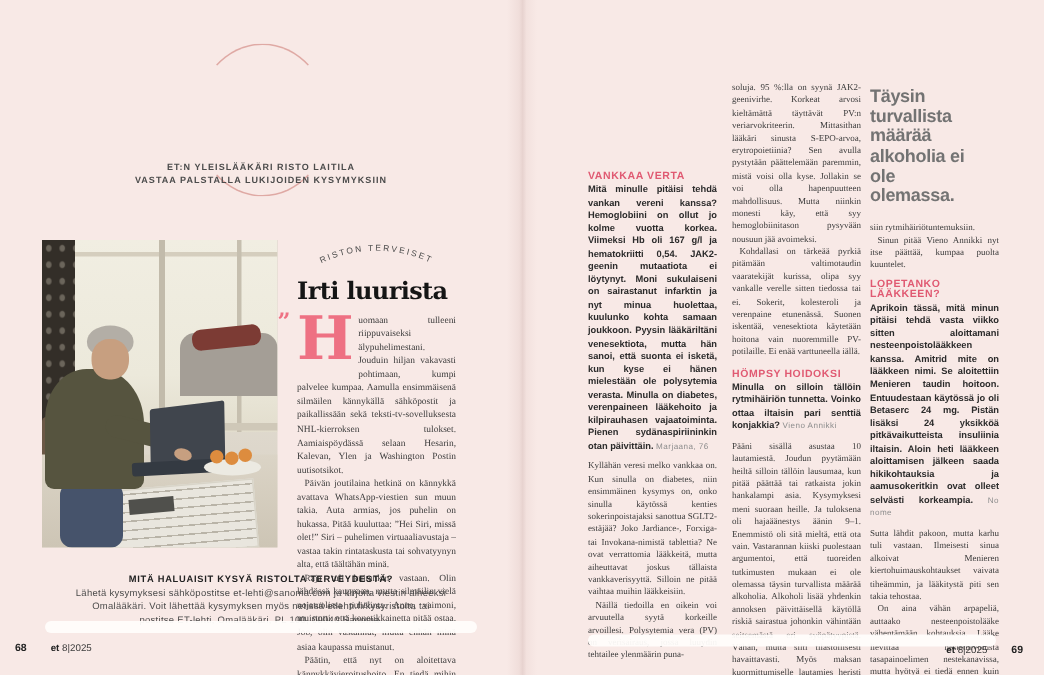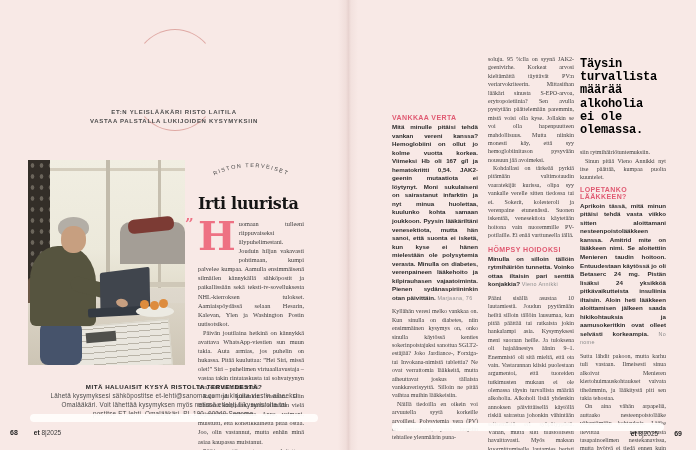--- a/index.html
+++ b/index.html
@@ -50,21 +50,21 @@
   .ph-laptop-screen{left:72px;top:110px;width:50px;height:40px;background:#40454d;border-radius:2px;transform:rotate(-7deg) skewX(-6deg);}
   .ph-laptop-base{left:60px;top:147px;width:66px;height:9px;background:#343a42;border-radius:2px;transform:rotate(-3deg);}
   .ph-plate{left:108px;top:146px;width:38px;height:11px;background:#eceae2;border-radius:50%;}
   .ph-orange{width:9px;height:9px;background:#dd8c3e;border-radius:50%;}
   .o1{left:112px;top:140px;} .o2{left:122px;top:141px;} .o3{left:131px;top:139px;}
 
   
   .article{position:absolute;left:198px;top:158px;width:106px;}
   .kicker-svg{display:block;margin:0 auto;}
   .art-title{font-family:"DejaVu Serif",serif;font-weight:700;font-size:16px;letter-spacing:-.4px;
-    color:#151515;margin:12px 0 6px 0;white-space:nowrap;}
+    color:#151515;margin:2px 0 6px 0;white-space:nowrap;}
   .art-body{position:relative;font-family:"Liberation Serif",serif;font-size:6.3px;line-height:1.44;
     color:#3b3b3b;text-align:justify;}
   .openquote{position:absolute;left:-13px;top:-2px;font-family:"DejaVu Serif",serif;font-weight:700;
     font-size:15px;color:#ee7183;line-height:1;}
   .dropcap{float:left;font-family:"DejaVu Serif",serif;font-weight:700;font-size:40px;line-height:33px;
     height:37px;color:#ee7183;padding-right:3px;}
   .art-body p{margin:0;text-indent:5px;}
   .art-body p.noindent{text-indent:0;}
 
   
@@ -83,21 +83,21 @@
   
   .col{position:absolute;width:86px;text-align:justify;}
   .col1{left:44px;top:114px;}
   .col2{left:140px;top:55px;}
   .col3{left:232px;top:58px;}
   .qa-head{font-size:7px;font-weight:700;letter-spacing:.4px;color:#e05a72;margin:0 0 2px 0;text-align:left;}
   .question{font-size:6.2px;font-weight:700;line-height:1.38;color:#2b2b2b;margin:0 0 5px 0;}
   .asker{font-weight:400;font-size:5.4px;color:#8d8d8d;letter-spacing:.3px;}
   .answer{font-family:"Liberation Serif",serif;font-size:6px;line-height:1.4;color:#3d3d3d;margin:0;}
   .answer.indent{text-indent:5px;}
-  .pullquote{font-family:Liberation Mono, monospace;font-weight:700;color:#000000;text-align:left;}
+  .pullquote{font-family:Liberation Sans, sans-serif;font-weight:700;color:#737373;text-align:left;}
   .pq2{font-size:12px;line-height:1.1;width:70px;letter-spacing:-.2px;margin-bottom:11px;}
   .spacer6{height:6px;} .spacer4{height:4px;}
 </style>
 </head>
 <body>
 
 <div class="spread">
 
   <div class="page page-left">
 

